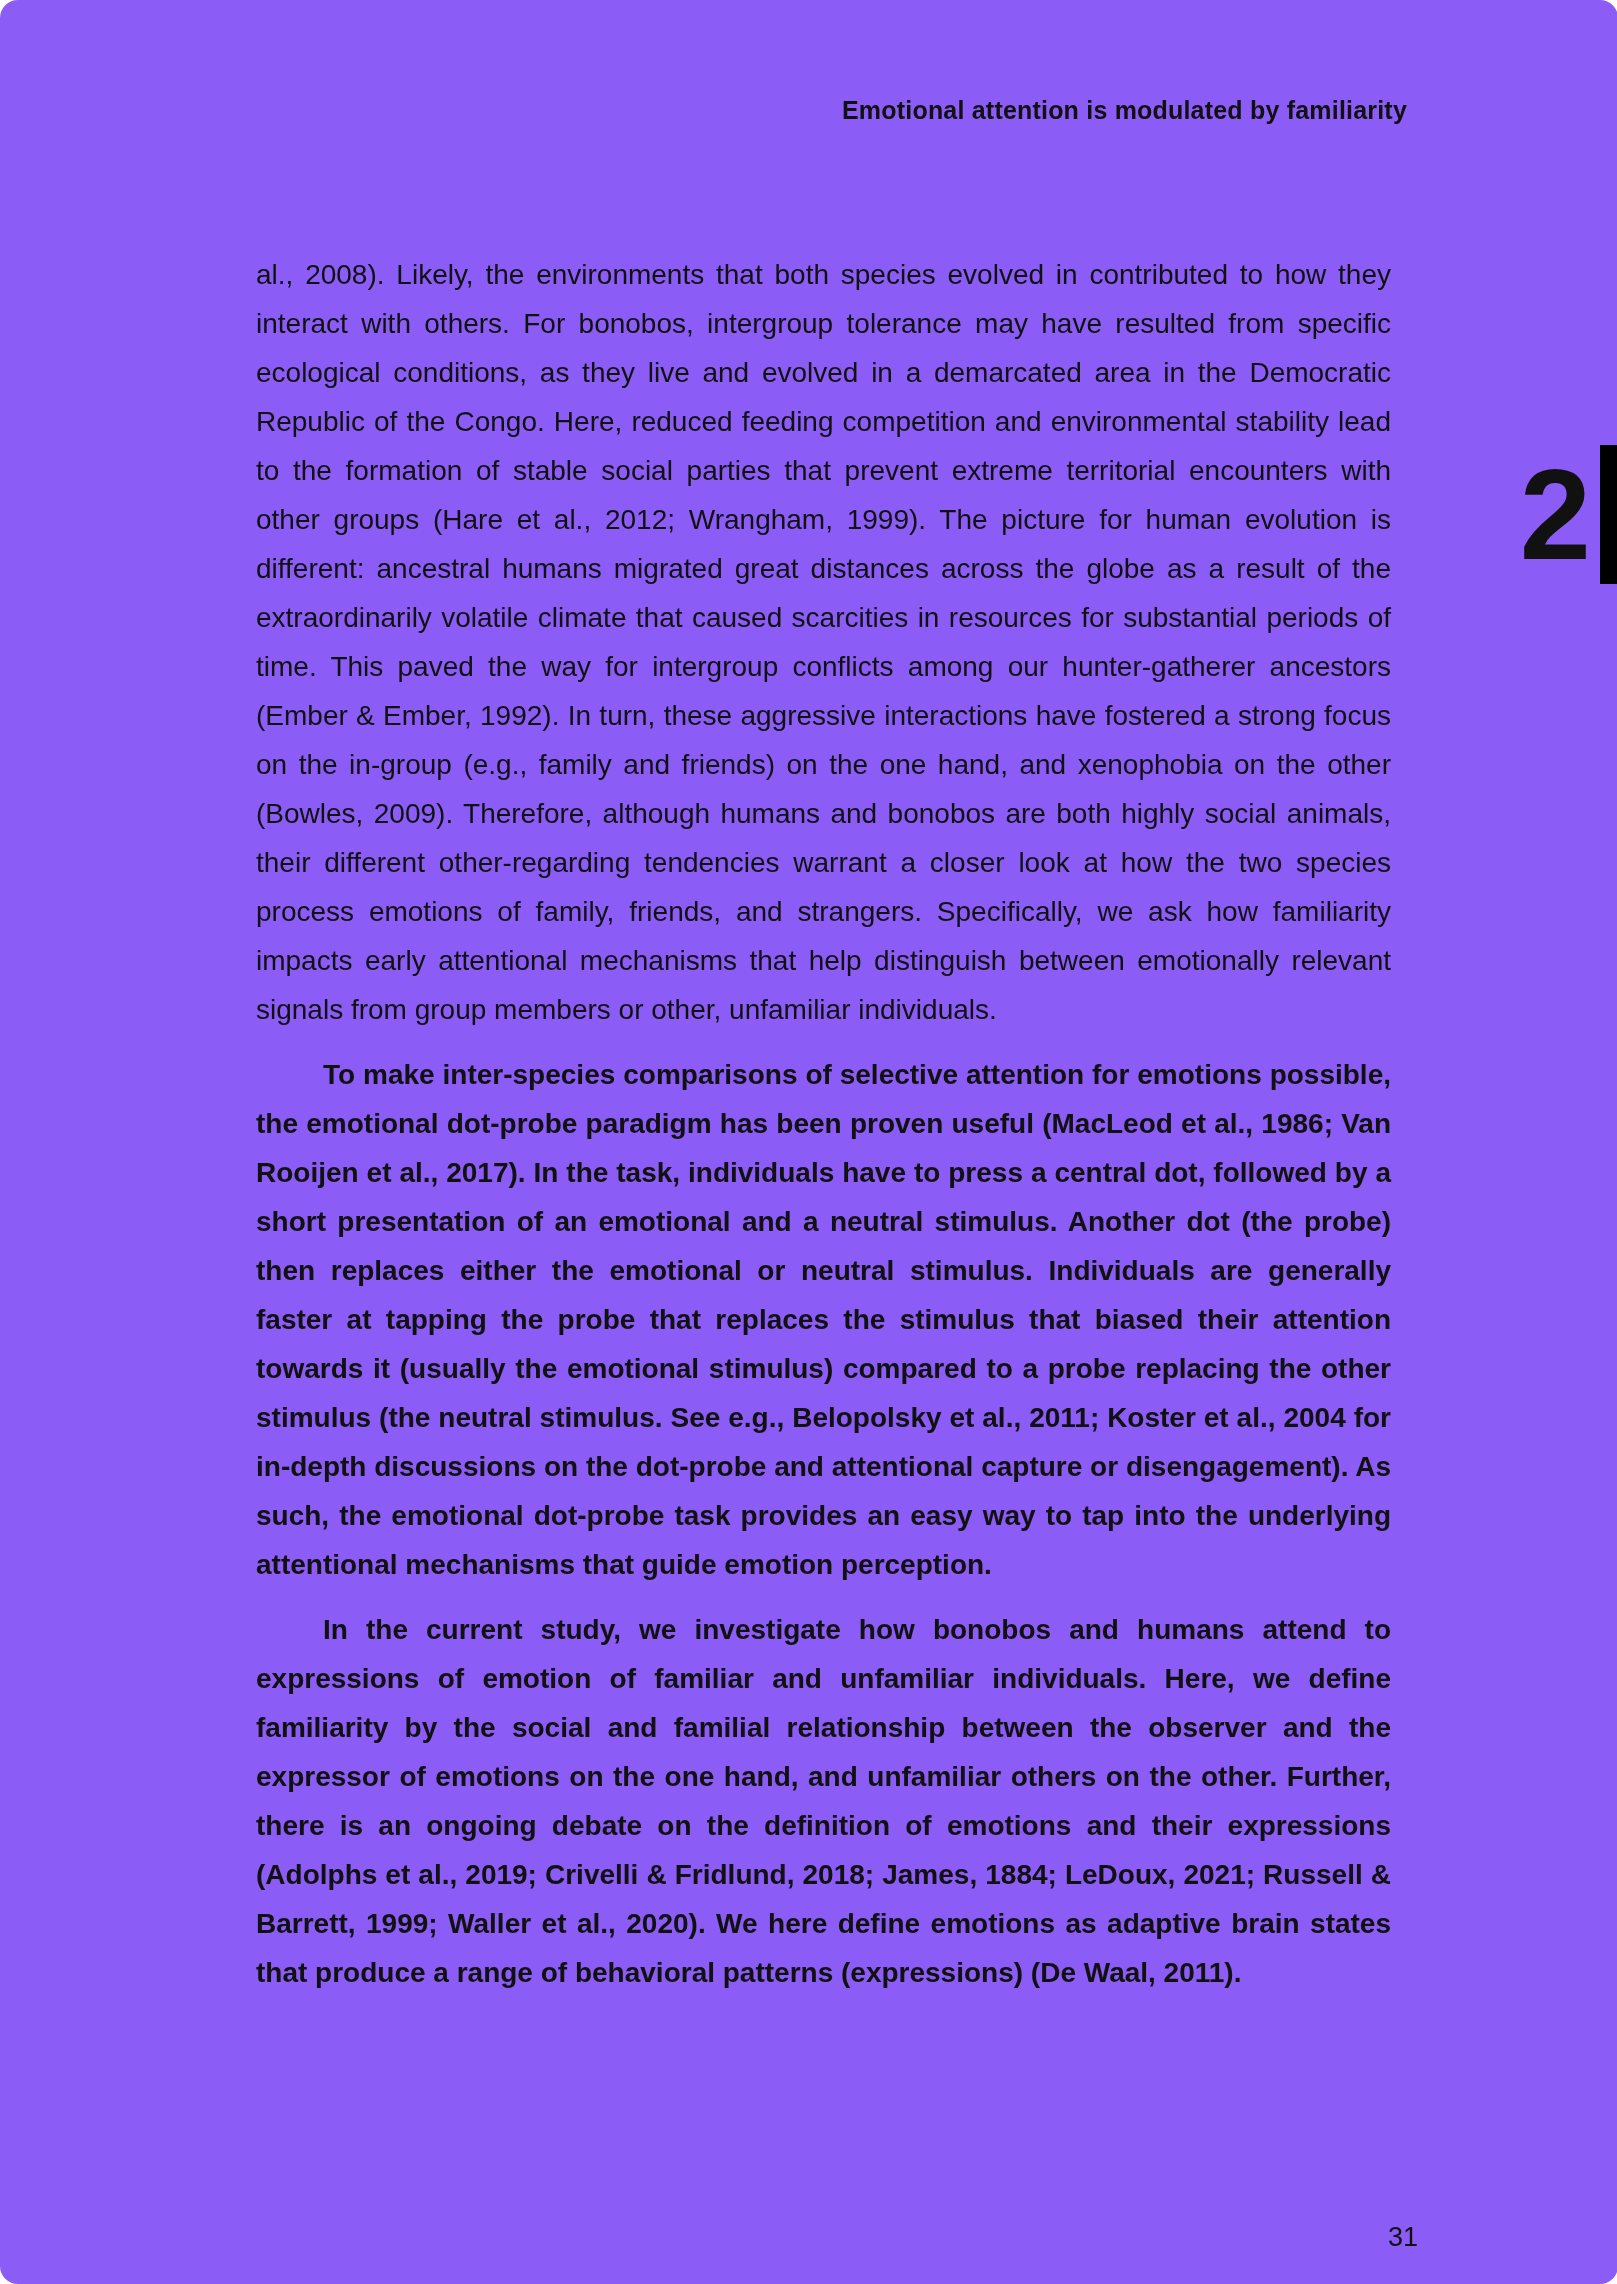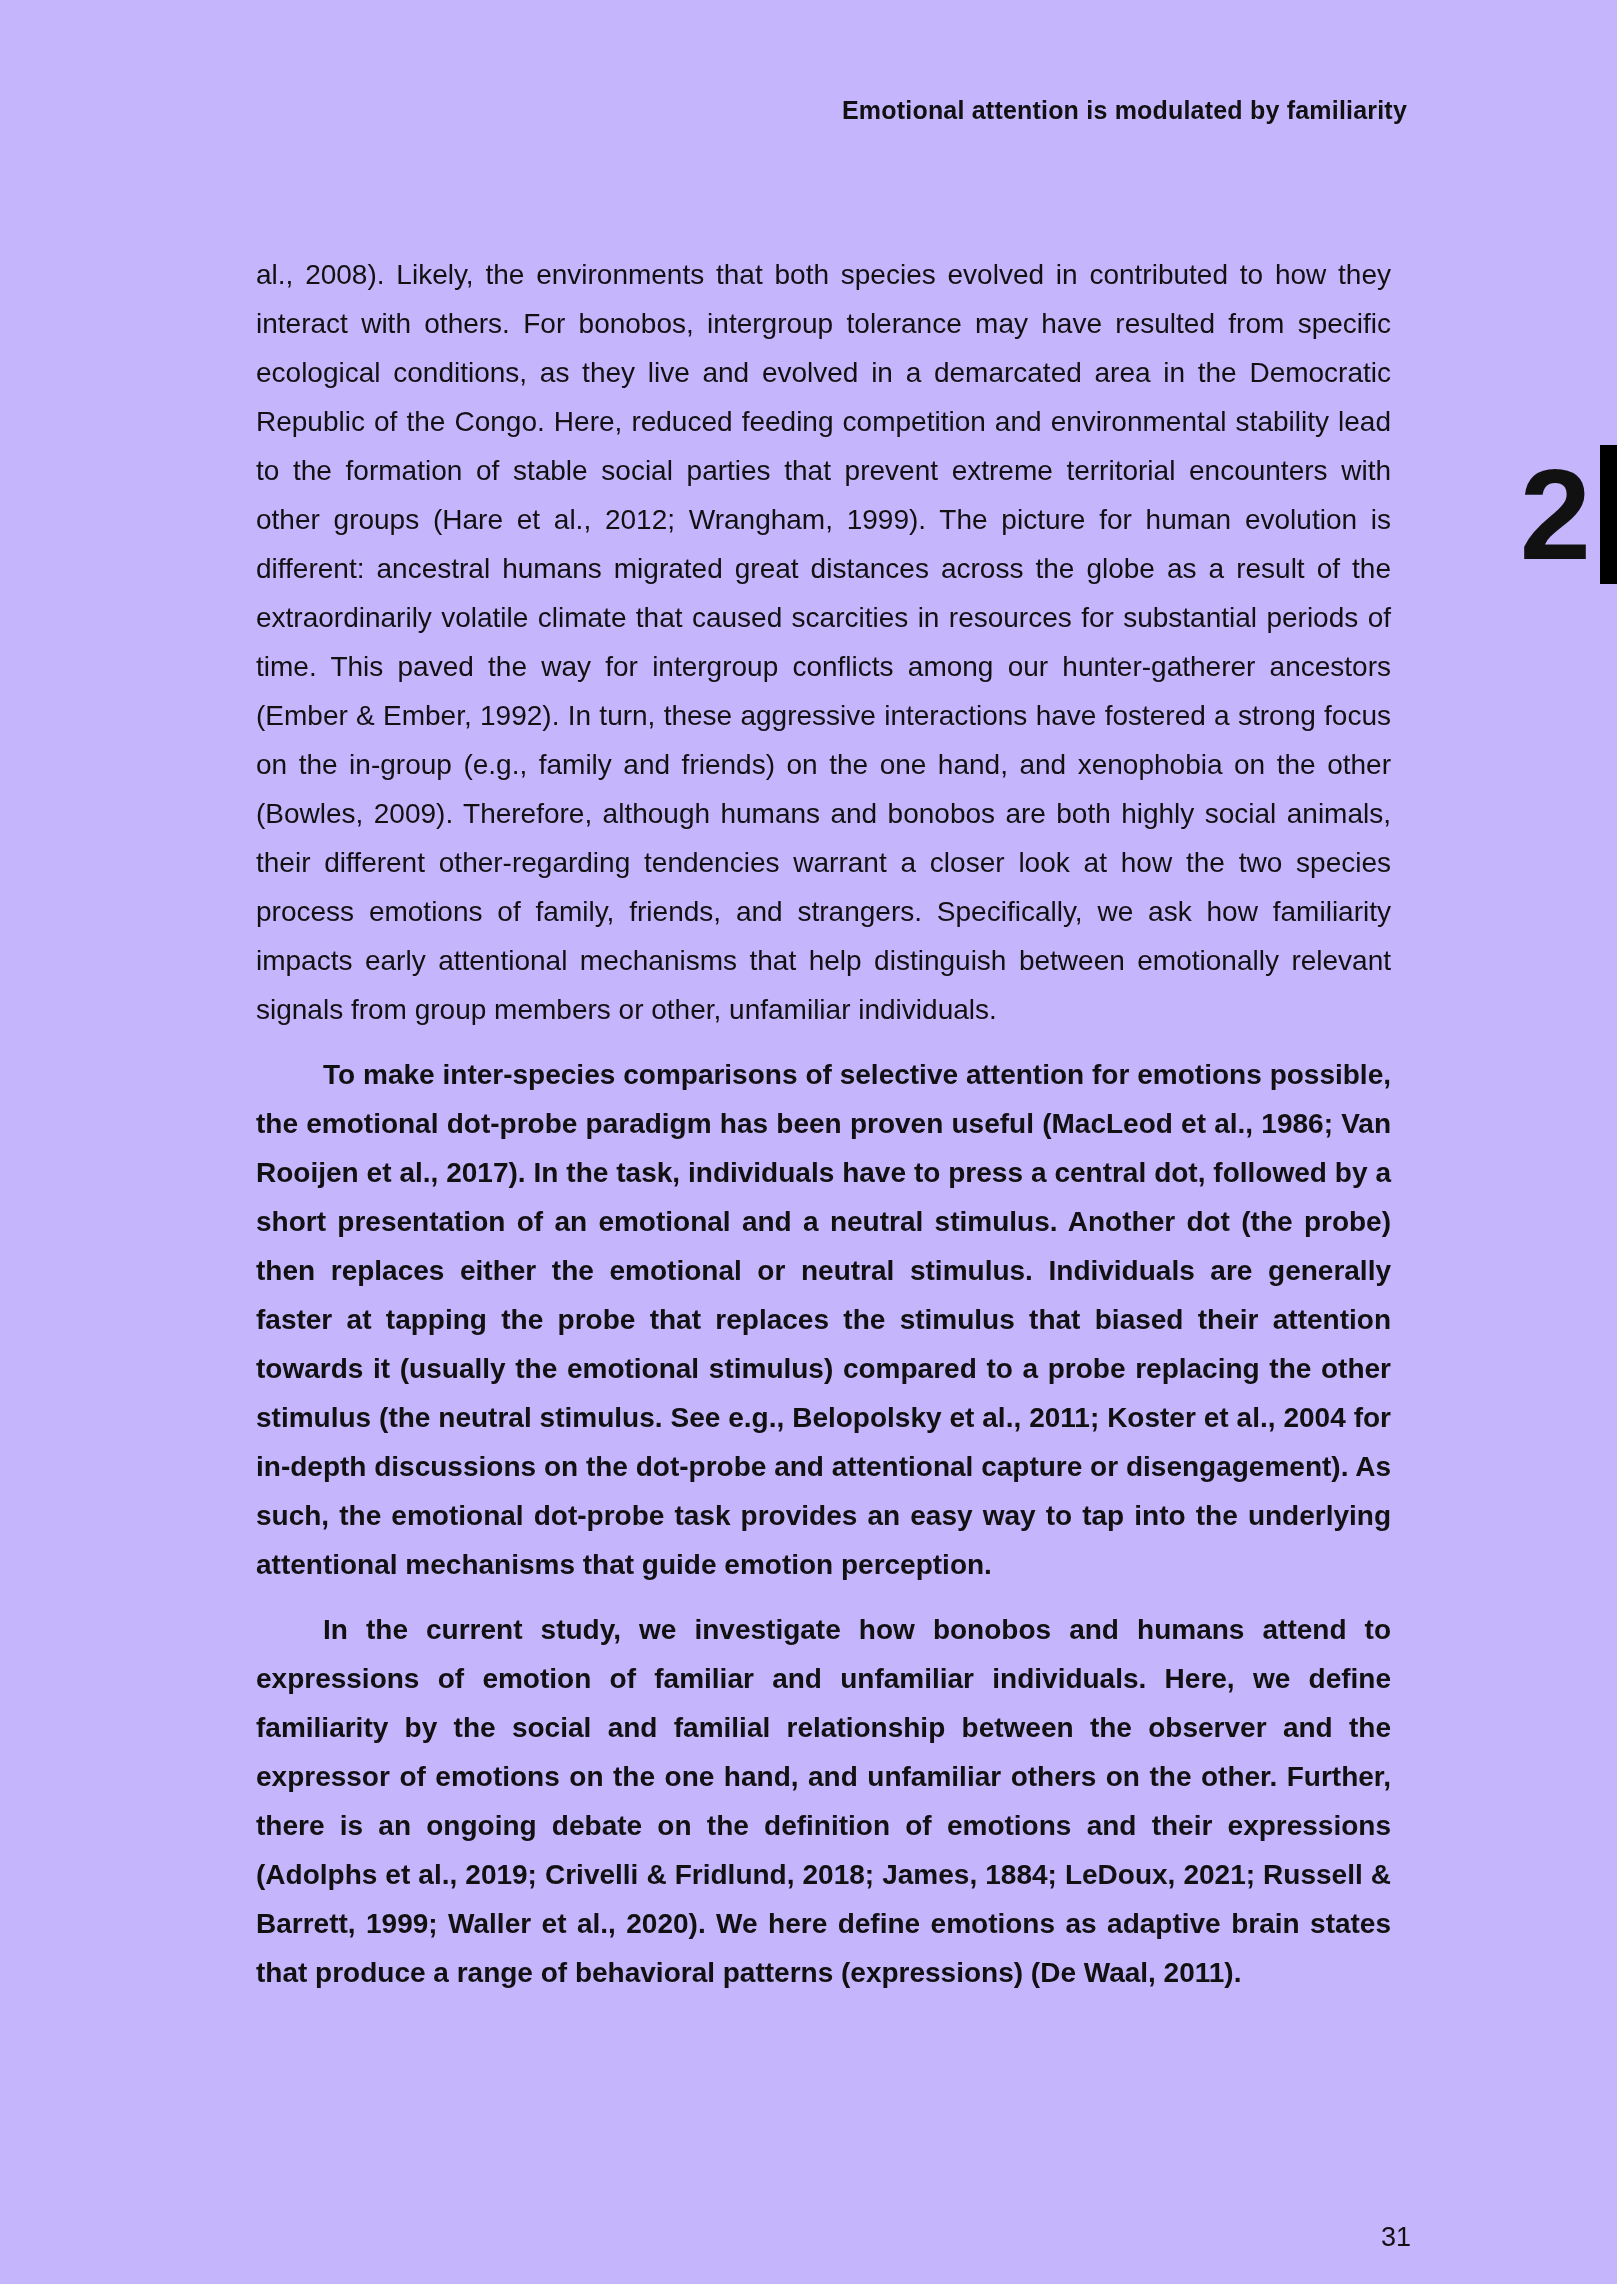--- a/index.html
+++ b/index.html
@@ -5,24 +5,25 @@
   * { margin: 0; padding: 0; box-sizing: border-box; }
 
   html, body {
     background: #ffffff;
   }
 
   .page {
     position: relative;
     width: 1618px;
     height: 2284px;
-    background: #c4b5fd;
+    background: #8b5cf6;
     font-family: "Liberation Sans", sans-serif;
     color: #111111;
     overflow: hidden;
+    border-radius: 18px;
   }
 
   .running-header {
     position: absolute;
     top: 96px;
     right: 211px;
     font-size: 25px;
     font-weight: 700;
     color: #111111;
     text-align: right;
@@ -67,21 +68,21 @@
   }
 
   .body-text p.indent {
     text-indent: 67px;
     font-weight: bold;
   }
 
   .page-number {
     position: absolute;
     top: 2222px;
-    right: 207px;
+    right: 200px;
     font-size: 27px;
     color: #111111;
   }
 </style>
 </head>
 <body>
 
 <div class="page">
 
   <div class="running-header">Emotional attention is modulated by familiarity</div>

